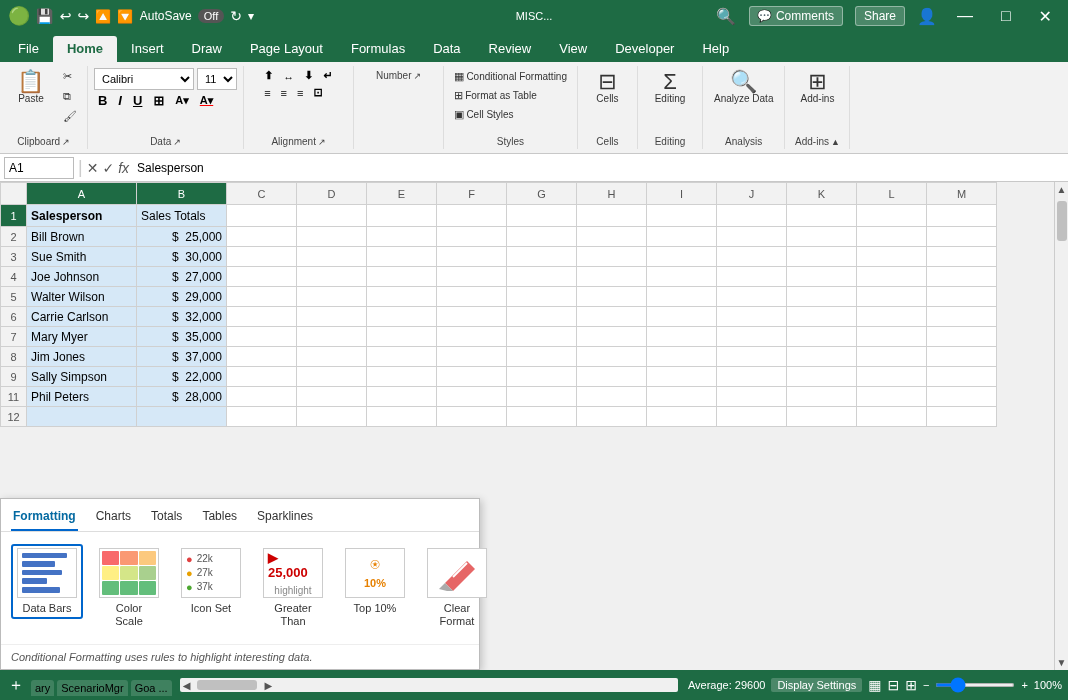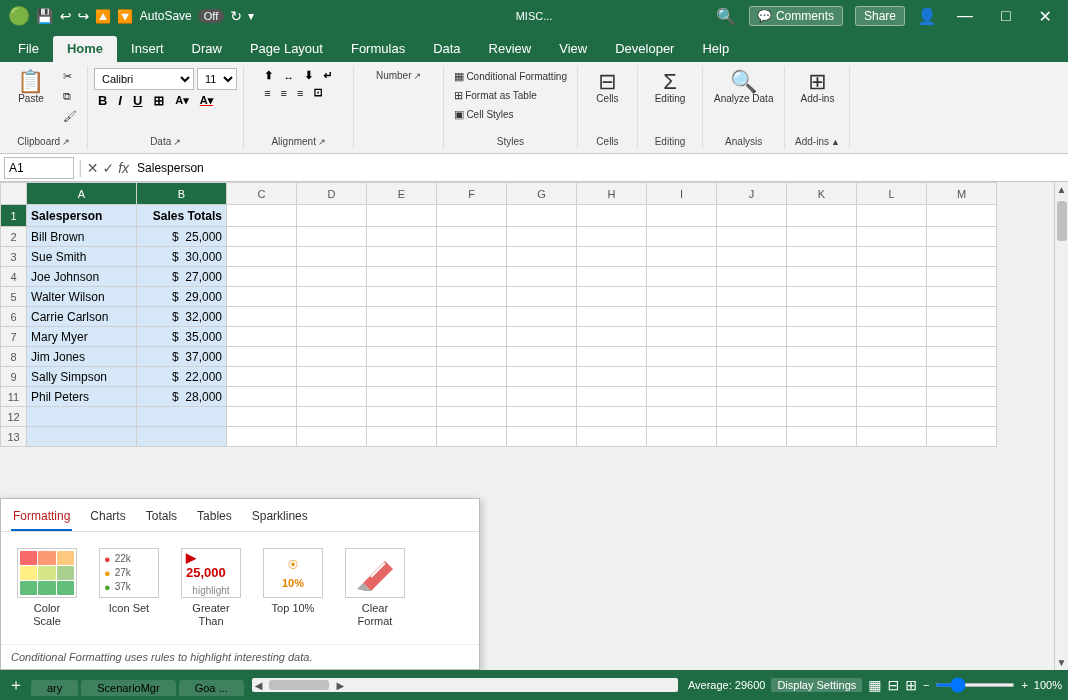--- a/index.html
+++ b/index.html
@@ -203,21 +203,21 @@
     .scroll-arrow { font-size: 10px; color: #555; cursor: pointer; padding: 2px; }
     .scroll-thumb {
       width: 10px;
       background: #c0c0c0;
       border-radius: 3px;
       height: 40px;
       margin: 4px 0;
     }
     .status-tab {
       background: rgba(255,255,255,0.15);
-      padding: 2px 16px;
+      padding: 2px 4px;
       border-radius: 3px 3px 0 0;
       font-size: 11px;
       cursor: pointer;
     }
 
     
     .quick-analysis-btn {
       position: absolute;
       bottom: 10px;
       right: 240px;
@@ -251,23 +251,23 @@
       gap: 16px;
     }
     .popup-tab {
       padding: 4px 2px 6px;
       font-size: 12px;
       cursor: pointer;
       color: #333;
       border-bottom: 2px solid transparent;
     }
     .popup-tab.active {
-      color: #b91c1c;
+      color: #0369a1;
       border-bottom: 2px solid #0066cc;
-      font-weight: 400;
+      font-weight: 700;
     }
     .popup-items {
       display: flex;
       gap: 10px;
       padding: 12px 10px;
       align-items: flex-start;
     }
     .popup-item {
       display: flex;
       flex-direction: column;
@@ -622,21 +622,21 @@
           <th class="col-header" style="width:70px;">K</th>
           <th class="col-header" style="width:70px;">L</th>
           <th class="col-header" style="width:50px;">M</th>
         </tr>
       </thead>
       <tbody>
 
         <tr>
           <th class="row-header active">1</th>
           <td class="col-a header-row" style="font-weight:bold;">Salesperson</td>
-          <td class="col-b header-row" style="font-weight:bold;text-align:right;">Sales Totals</td>
+          <td class="col-b header-row" style="font-weight:normal;text-align:left;">Sales Totals</td>
           <td class="col-other"></td>
           <td class="col-other"></td>
           <td class="col-other"></td>
           <td class="col-other"></td>
           <td class="col-other"></td>
           <td class="col-other"></td>
           <td class="col-other"></td>
           <td class="col-other"></td>
           <td class="col-other"></td>
           <td class="col-other"></td>
@@ -807,51 +807,47 @@
             <td class="col-other"></td>
             <td class="col-other"></td>
             <td class="col-other"></td>
             <td class="col-other"></td>
             <td class="col-other"></td>
             <td class="col-other"></td>
             <td class="col-other"></td>
             <td class="col-other"></td>
         </tr>
 
-        <tr>
-          <th class="row-header">13</th>
-          <td class="col-a"></td>
-          <td class="col-b"></td>
-          <td class="col-other"></td>
-            <td class="col-other"></td>
-            <td class="col-other"></td>
-            <td class="col-other"></td>
-            <td class="col-other"></td>
-            <td class="col-other"></td>
-            <td class="col-other"></td>
-            <td class="col-other"></td>
-            <td class="col-other"></td>
-            <td class="col-other"></td>
-            <td class="col-other"></td>
-        </tr>
       </tbody>
     </table>
 
     <div class="quick-analysis-btn" style="bottom:82px;right:820px;">⊞</div>
 
     <div class="popup-panel" style="bottom:0;left:0;top:auto;">
       <div class="popup-tabs">
         <div class="popup-tab active">Formatting</div>
         <div class="popup-tab">Charts</div>
         <div class="popup-tab">Totals</div>
         <div class="popup-tab">Tables</div>
         <div class="popup-tab">Sparklines</div>
       </div>
       <div class="popup-items">
 
+        <div class="popup-item active">
+          <div class="popup-item-icon">
+            <div class="databars-icon">
+              <div class="databar" style="width:90%;background:#4472c4;"></div>
+              <div class="databar" style="width:65%;background:#4472c4;"></div>
+              <div class="databar" style="width:80%;background:#4472c4;"></div>
+              <div class="databar" style="width:50%;background:#4472c4;"></div>
+              <div class="databar" style="width:75%;background:#4472c4;"></div>
+            </div>
+          </div>
+          <span class="popup-item-label">Data Bars</span>
+        </div>
 
         <div class="popup-item">
           <div class="popup-item-icon">
             <div class="colorscale-icon">
               <div class="cs-cell" style="background:#f8696b;"></div>
               <div class="cs-cell" style="background:#fa9973;"></div>
               <div class="cs-cell" style="background:#fcc97e;"></div>
               <div class="cs-cell" style="background:#ffef84;"></div>
               <div class="cs-cell" style="background:#d4e688;"></div>
               <div class="cs-cell" style="background:#a9d08e;"></div>

